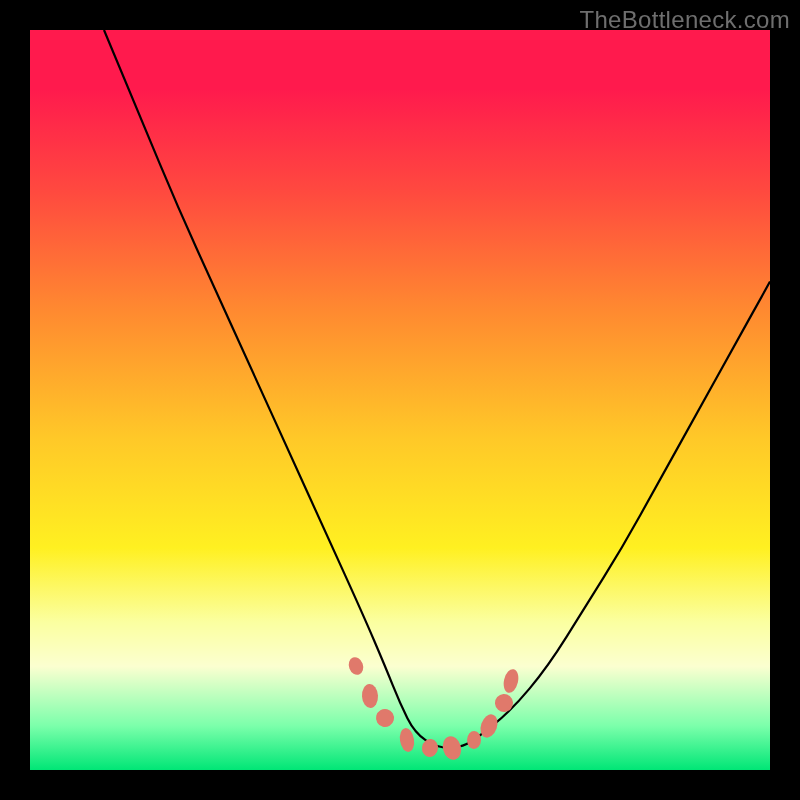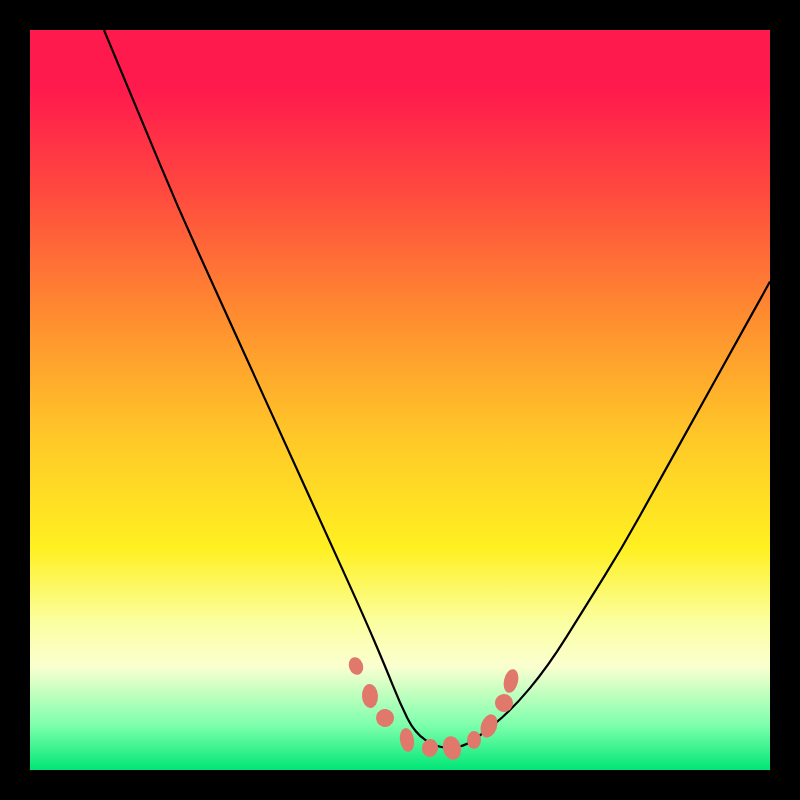--- a/index.html
+++ b/index.html
@@ -61,20 +61,21 @@
   .marker {
     position: absolute;
     background: #e0796b;
     border-radius: 50% / 50%;
   }
 </style>
 </head>
 <body>
 
 <div class="frame">
+  <div class="watermark">TheBottleneck.com</div>
 
   <div class="plot">
 
     <svg class="curve" viewBox="0 0 740 740" preserveAspectRatio="none">
       <path id="curve-path" d="M 74,0 Q 111,88.79999999999995 129.5,133.2 Q 148,177.60000000000002 166.5,218.3 Q 185,259 203.5,299.7 Q 222,340.4 240.5,381.1 Q 259,421.8 277.5,462.5 Q 296,503.2 314.5,543.9 Q 333,584.6 344.1,610.5 Q 355.2,636.4 362.6,654.9 Q 370,673.4 377.4,688.2 Q 384.8,703 395.90000000000003,710.4 Q 407.00000000000006,717.8 418.1,717.8 Q 429.2,717.8 436.6,714.0999999999999 Q 444,710.4 462.5,695.5999999999999 Q 481,680.8 499.5,658.5999999999999 Q 518,636.4 536.5,606.8 Q 555,577.2 573.5,547.6 Q 592,518 610.5,484.7 Q 629,451.4 647.5,418.1 Q 666,384.8 684.5,351.5 Q 703,318.20000000000005 721.5,284.9 T 740,251.59999999999997" stroke="#000" stroke-width="2.2" fill="none"></path>
     </svg>
 
     <div id="markers-layer">
         <div class="marker" style="width: 14px; height: 18px; left: 318.6px; top: 627.4px; transform: rotate(-20deg);"></div>
         <div class="marker" style="width: 16px; height: 24px; left: 332.4px; top: 654px; transform: rotate(-3deg);"></div>

